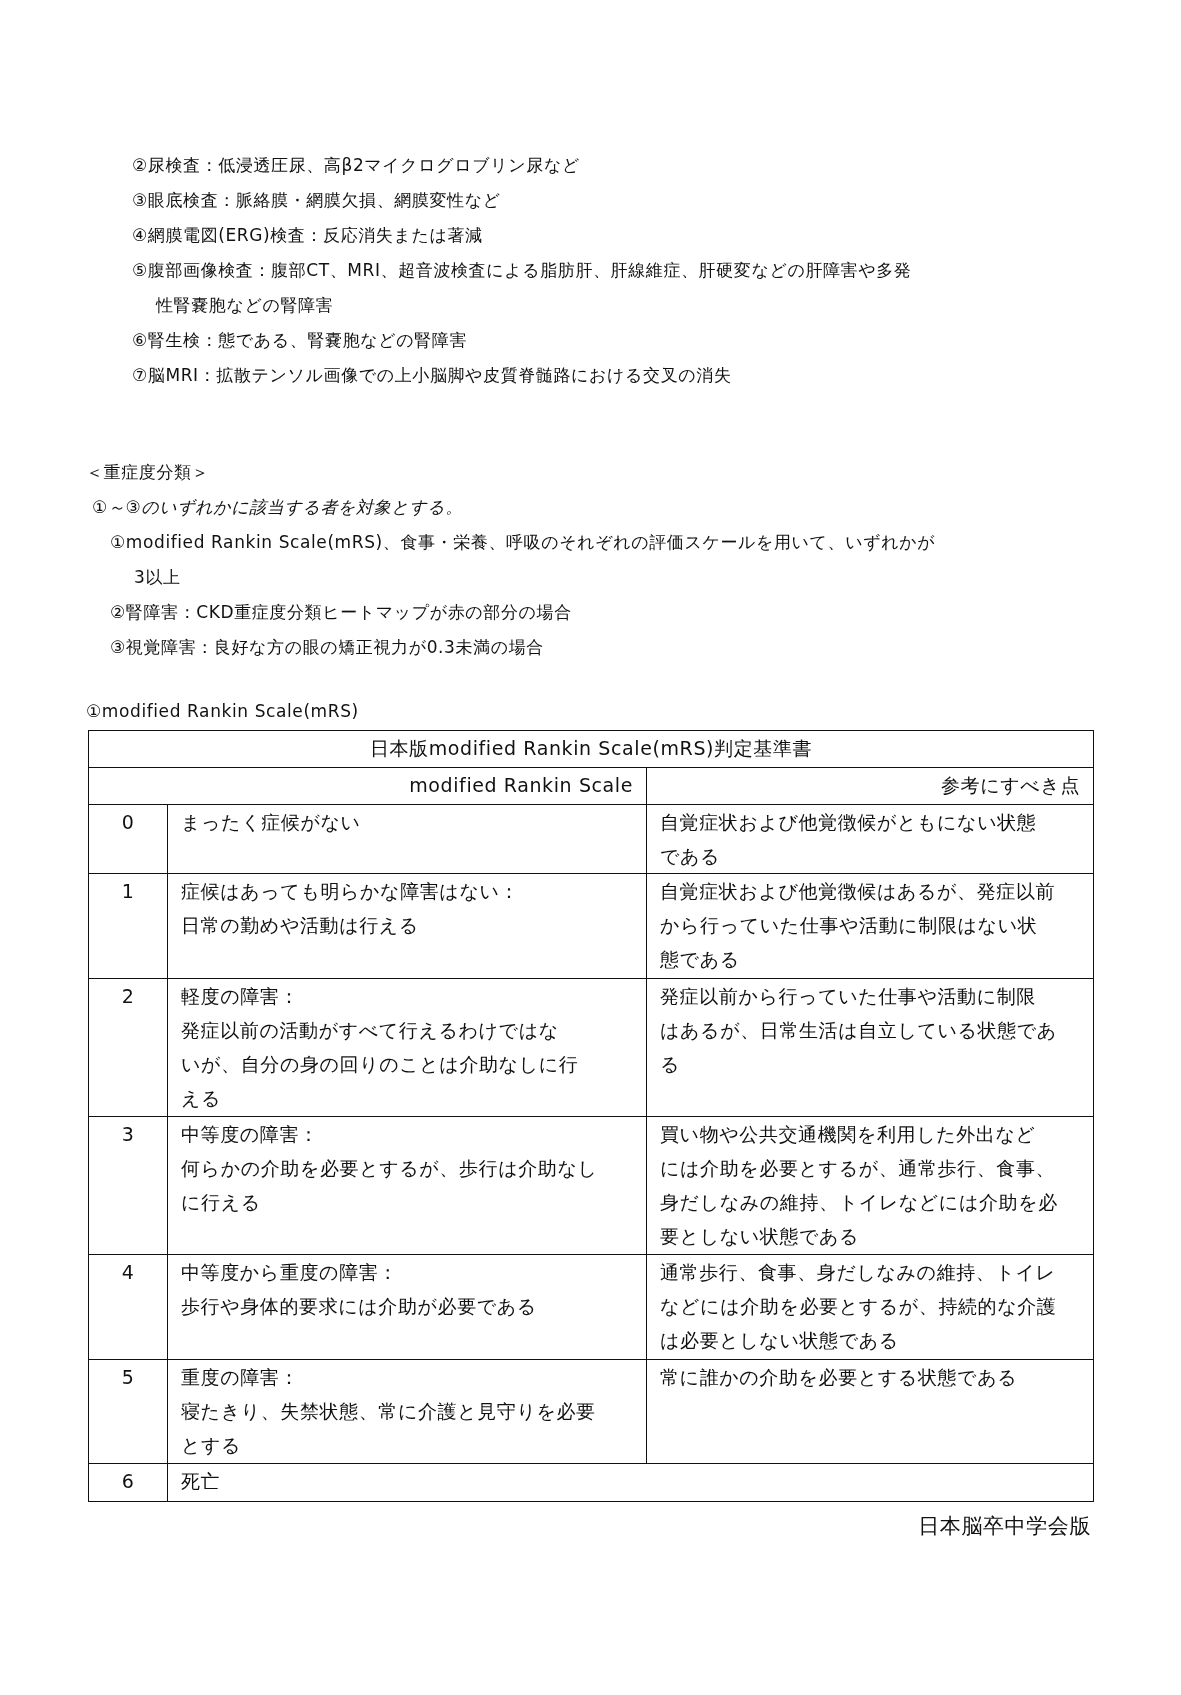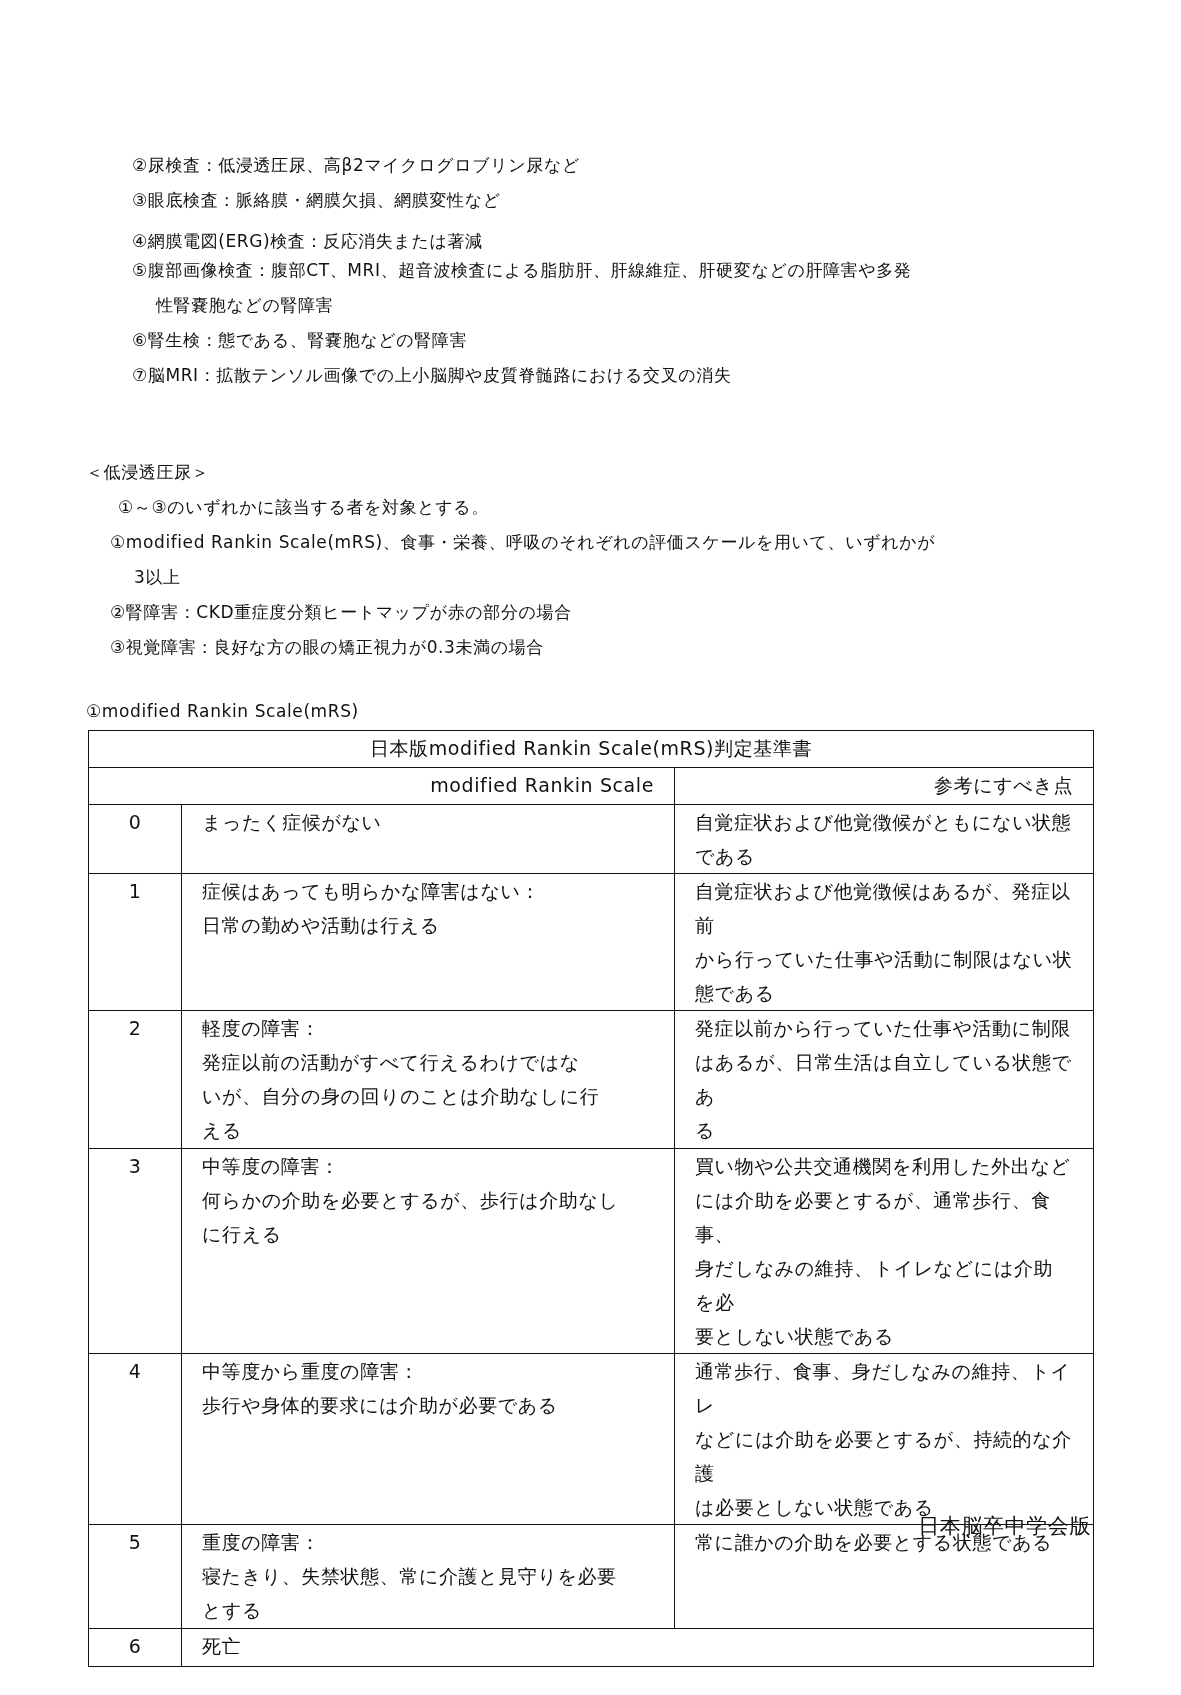--- a/index.html
+++ b/index.html
@@ -10,46 +10,46 @@
   }
   .line {
     position: absolute; font-size: 17px; line-height: 34px; white-space: nowrap;
     letter-spacing: 0.6px;
   }
   table.mrs {
     position: absolute; left: 88px; top: 730px; width: 1006px;
     border-collapse: collapse; font-size: 19px; letter-spacing: 0.6px;
   }
   table.mrs td {
-    border: 1.5px solid #111; vertical-align: top; padding: 0 20px;
+    border: 1.5px solid #111; vertical-align: top; padding: 0 13px;
     line-height: 34px;
   }
   td.title { text-align: center; height: 36px; vertical-align: middle; }
   td.hdr { text-align: right; height: 36px; vertical-align: middle; }
   td.num { width: 52px; text-align: center; padding-top: 3px; }
   td.desc { width: 452px; padding-top: 3px; }
   td.ref { padding-top: 3px; margin-left: 48px; }
   .cell-line { display: block; }
   .credit {
     position: absolute; right: 90px; top: 1512px; font-size: 21px; letter-spacing: 0.6px;
   }
 </style>
 </head>
 <body>
 
 <div class="line" style="left:132px; top:148px;">②尿検査：低浸透圧尿、高β2マイクログロブリン尿など</div>
 <div class="line" style="left:132px; top:183px;">③眼底検査：脈絡膜・網膜欠損、網膜変性など</div>
-<div class="line" style="left:132px; top:224px;">④網膜電図(ERG)検査：反応消失または著減</div>
+<div class="line" style="left:132px; top:218px;">④網膜電図(ERG)検査：反応消失または著減</div>
 <div class="line" style="left:132px; top:253px;">⑤腹部画像検査：腹部CT、MRI、超音波検査による脂肪肝、肝線維症、肝硬変などの肝障害や多発</div>
 <div class="line" style="left:156px; top:288px;">性腎嚢胞などの腎障害</div>
 <div class="line" style="left:132px; top:323px;">⑥腎生検：態である、腎嚢胞などの腎障害</div>
 <div class="line" style="left:132px; top:358px;">⑦脳MRI：拡散テンソル画像での上小脳脚や皮質脊髄路における交叉の消失</div>
 
-<div class="line" style="left:86px; top:455px;">＜低浸透圧尿＞</div>
-<div class="line" style="left:118px; top:490px;">①～③のいずれかに該当する者を対象とする。</div>
+<div class="line" style="left:86px; top:455px;">＜重症度分類＞</div>
+<div class="line" style="left:92px; top:490px;font-style:italic;">①～③のいずれかに該当する者を対象とする。</div>
 <div class="line" style="left:110px; top:525px;">①modified Rankin Scale(mRS)、食事・栄養、呼吸のそれぞれの評価スケールを用いて、いずれかが</div>
 <div class="line" style="left:134px; top:560px;text-align:right;">3以上</div>
 <div class="line" style="left:110px; top:595px;">②腎障害：CKD重症度分類ヒートマップが赤の部分の場合</div>
 <div class="line" style="left:110px; top:630px;">③視覚障害：良好な方の眼の矯正視力が0.3未満の場合</div>
 
 <div class="line" style="left:86px; top:694px;">①modified Rankin Scale(mRS)</div>
 
 <table class="mrs">
   <tbody>
       <tr>

